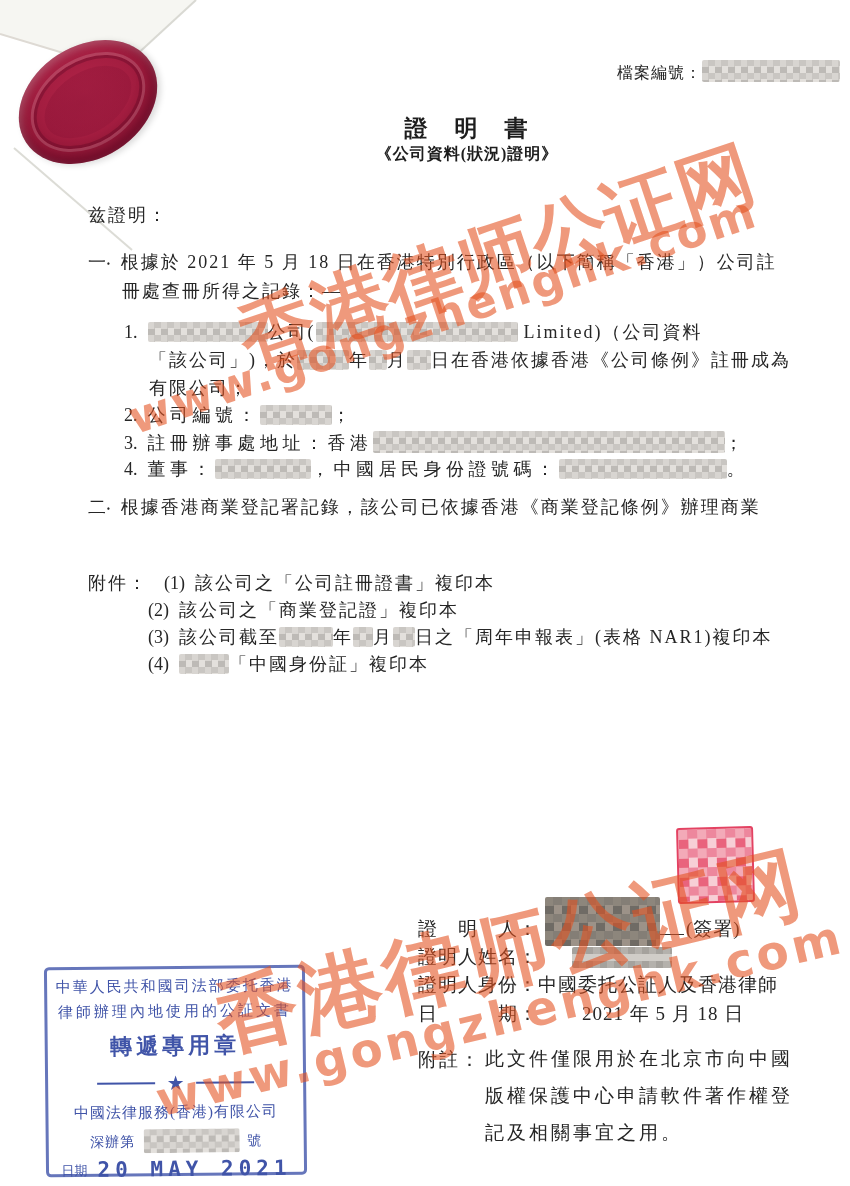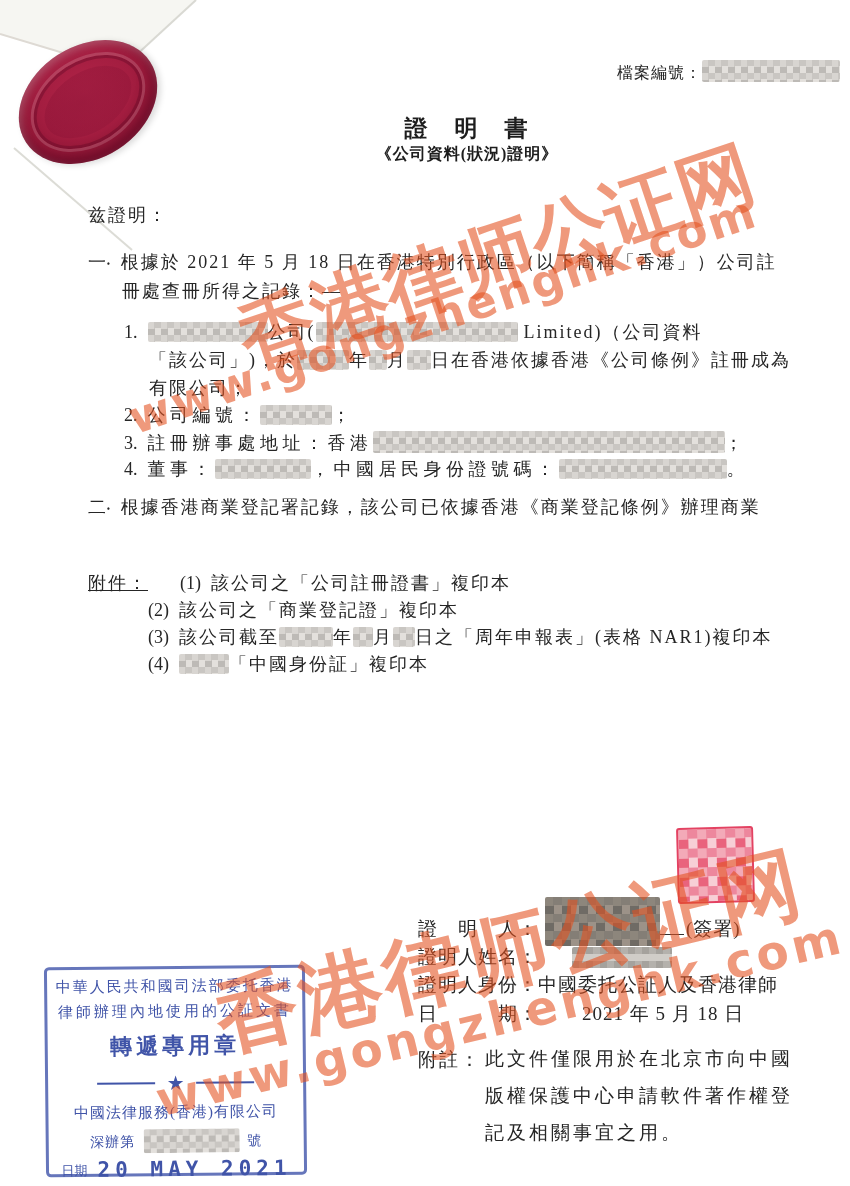--- a/index.html
+++ b/index.html
@@ -140,21 +140,21 @@
 
   <div class="ln ls4" style="left:124px; top:458px;">
     <span class="num">4.</span><span>董事：</span><span class="redact small" style="width:96px;"></span><span>，中國居民身份證號碼：</span><span class="redact small" style="width:168px;"></span><span>。</span>
   </div>
 
   <div class="ln" style="left:88px; top:496px;">
     <span class="num">二‧</span><span>根據香港商業登記署記錄，該公司已依據香港《商業登記條例》辦理商業</span>
   </div>
 
   <div class="ln" style="left:88px; top:572px;">
-    <span style="margin-right:32px;text-decoration:underline;">附件：</span><span class="num">(1)</span><span>該公司之「公司註冊證書」複印本</span>
+    <span style="margin-right:16px;">附件：</span><span class="num">(1)</span><span>該公司之「公司註冊證書」複印本</span>
   </div>
   <div class="ln" style="left:148px; top:599px;">
     <span class="num">(2)</span><span>該公司之「商業登記證」複印本</span>
   </div>
   <div class="ln" style="left:148px; top:626px;">
     <span class="num">(3)</span><span>該公司截至</span><span class="redact small" style="width:54px;"></span><span>年</span><span class="redact small" style="width:20px;"></span><span>月</span><span class="redact small" style="width:22px;"></span><span>日之「周年申報表」(表格 NAR1)複印本</span>
   </div>
   <div class="ln" style="left:148px; top:653px;">
     <span class="num">(4)</span><span class="redact small" style="width:50px;"></span><span>「中國身份証」複印本</span>
   </div>

